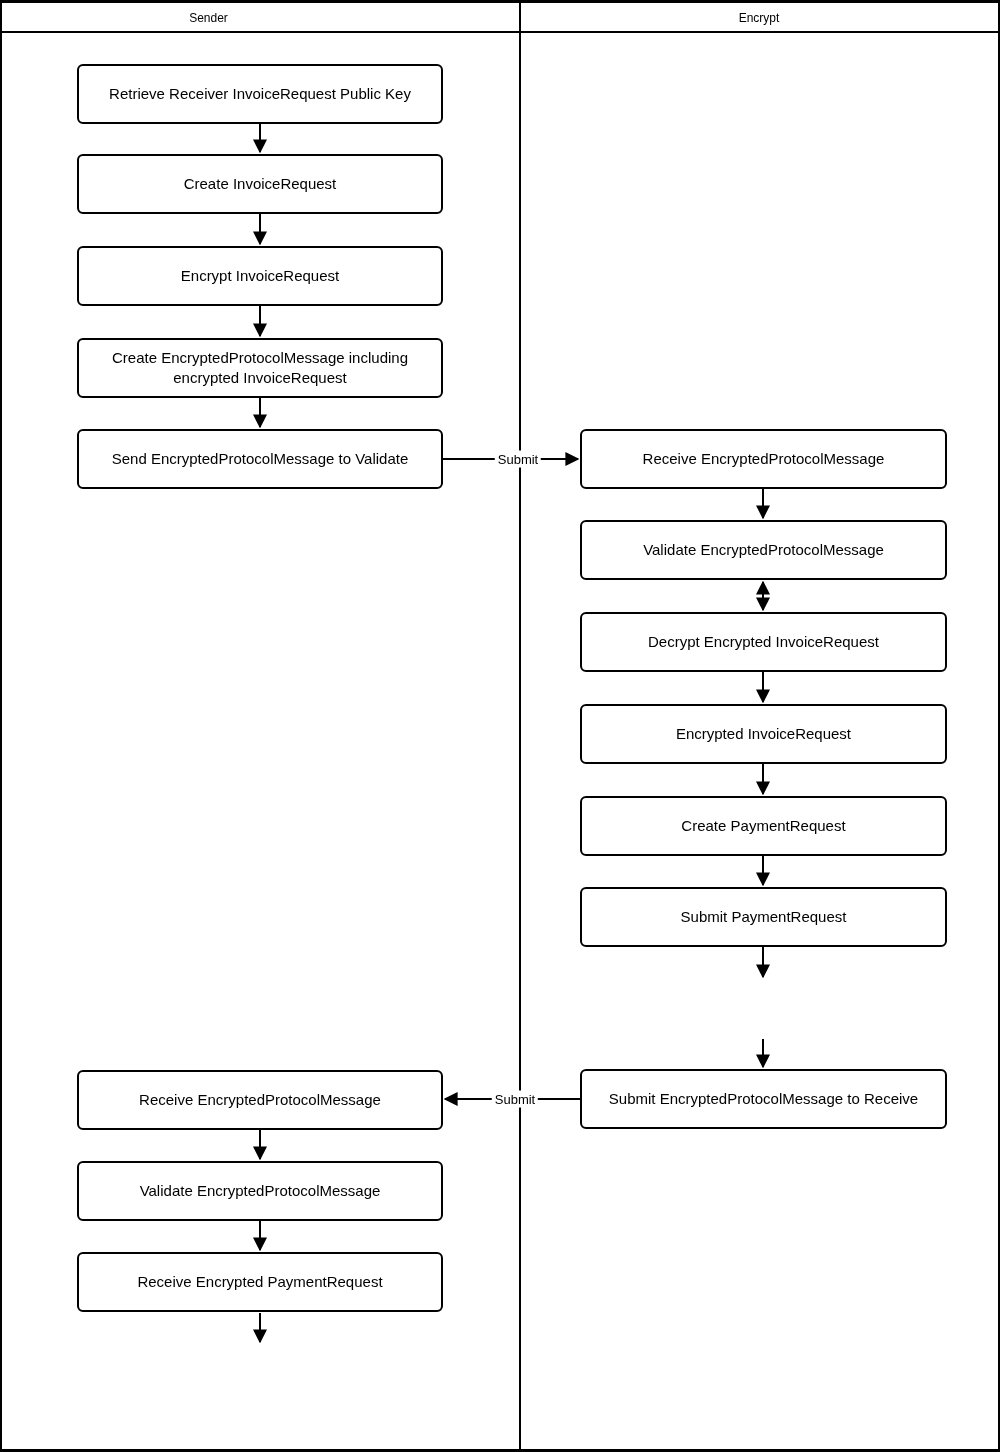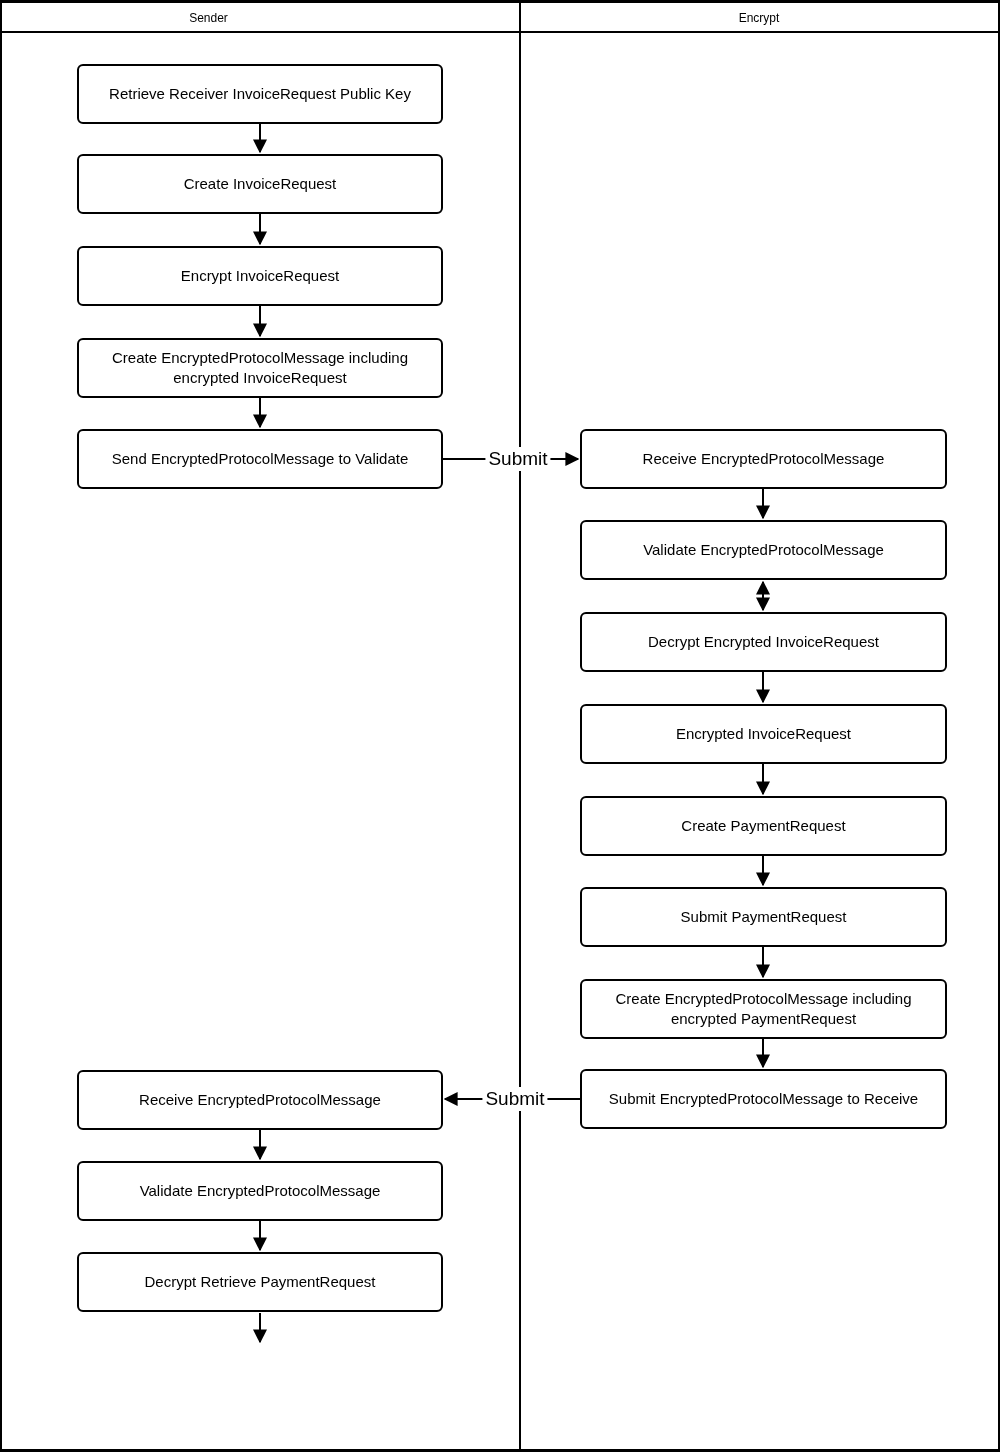--- a/index.html
+++ b/index.html
@@ -52,21 +52,21 @@
     line-height: 1.35;
     color: #000000;
     padding: 2px 12px;
   }
   .lane-s { left: 75px;  width: 366px; }
   .lane-r { left: 578px; width: 367px; }
   .edge-label {
     position: absolute;
     transform: translate(-50%, -50%);
     background: #ffffff;
-    font-size: 19px;
+    font-size: 13px;
     color: #000000;
     padding: 1px 3px;
     white-space: nowrap;
     text-align: center;
   }
 </style>
 </head>
 <body>
 
 <div id="canvas">
@@ -117,23 +117,22 @@
   <div class="node lane-s" style="top:243px">Encrypt InvoiceRequest</div>
   <div class="node lane-s" style="top:335px">Create EncryptedProtocolMessage including encrypted InvoiceRequest</div>
   <div class="node lane-s" style="top:426px">Send EncryptedProtocolMessage to Validate</div>
 
   <div class="node lane-r" style="top:426px">Receive EncryptedProtocolMessage</div>
   <div class="node lane-r" style="top:517px">Validate EncryptedProtocolMessage</div>
   <div class="node lane-r" style="top:609px">Decrypt Encrypted InvoiceRequest</div>
   <div class="node lane-r" style="top:701px">Encrypted InvoiceRequest</div>
   <div class="node lane-r" style="top:793px">Create PaymentRequest</div>
   <div class="node lane-r" style="top:884px">Submit PaymentRequest</div>
-  <div class="node lane-r" style="top:976px">Create EncryptedProtocolMessage including encrypted PaymentRequest</div>
   <div class="node lane-r" style="top:1066px">Submit EncryptedProtocolMessage to Receive</div>
 
   <div class="node lane-s" style="top:1067px">Receive EncryptedProtocolMessage</div>
   <div class="node lane-s" style="top:1158px">Validate EncryptedProtocolMessage</div>
-  <div class="node lane-s" style="top:1249px">Decrypt Retrieve PaymentRequest</div>
+  <div class="node lane-s" style="top:1249px">Receive Encrypted PaymentRequest</div>
 
   <span class="edge-label" style="left:516px; top:456px">Submit</span>
   <span class="edge-label" style="left:513px; top:1096px">Submit</span>
 
 </div>
 
 </body></html>

